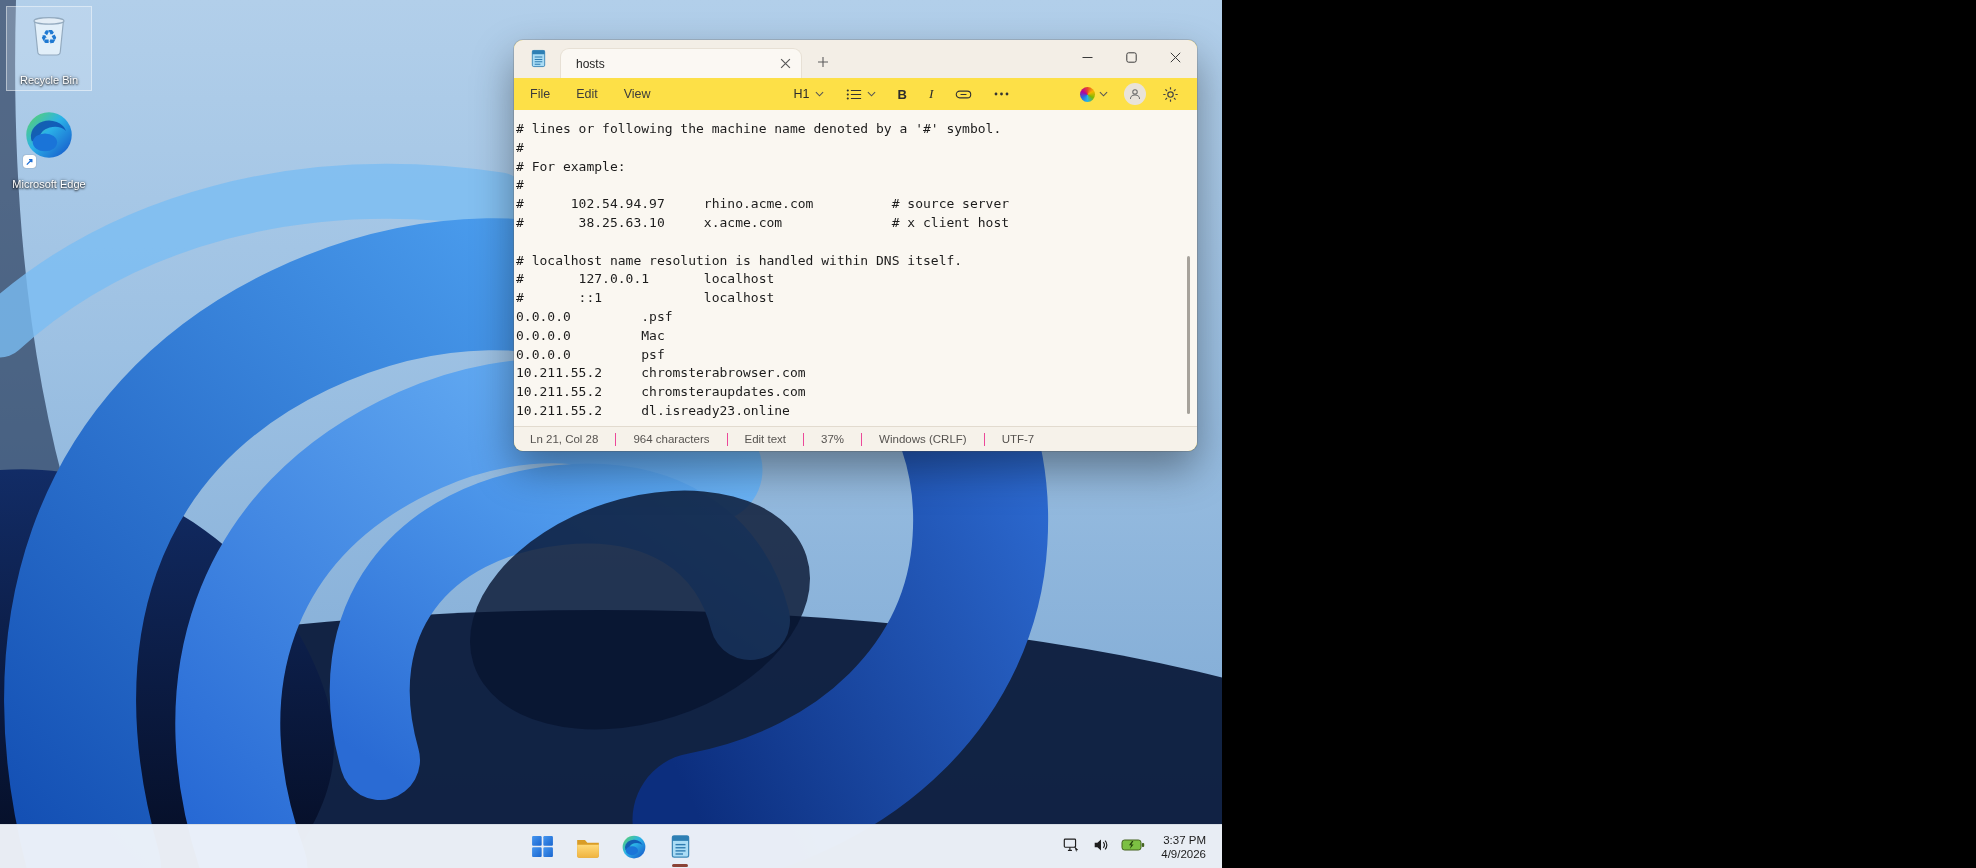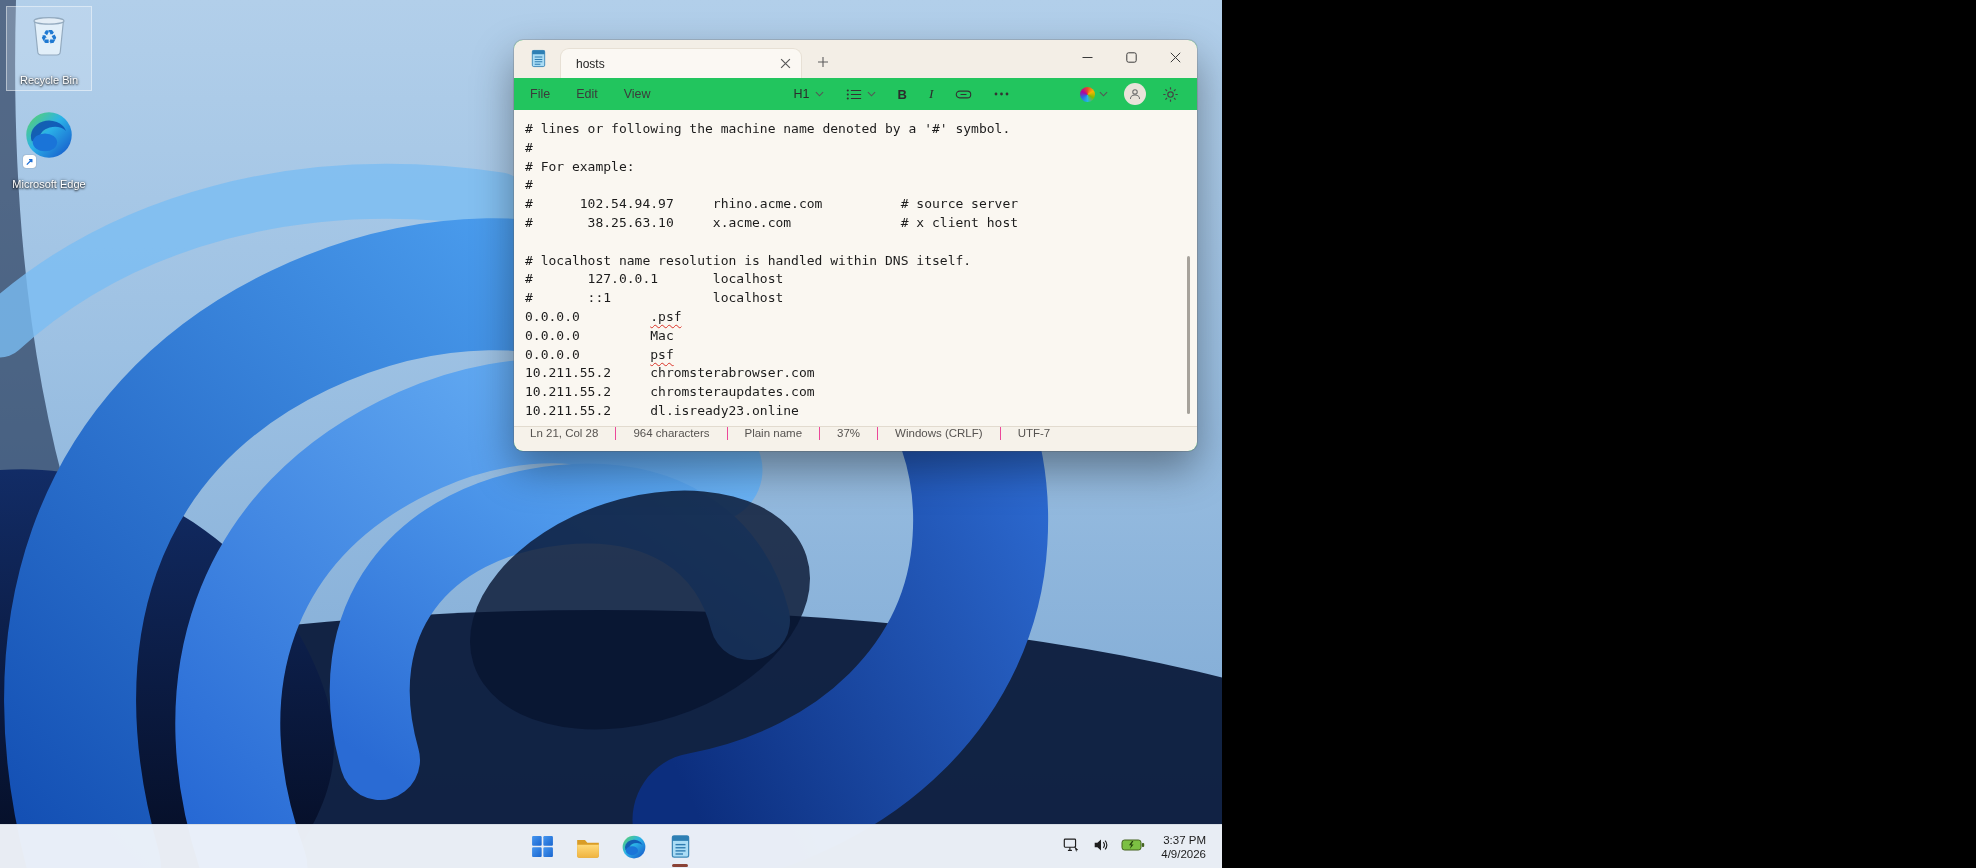--- a/index.html
+++ b/index.html
@@ -13,21 +13,21 @@
   
   .desktop-icon{position:absolute;width:84px;text-align:center;cursor:default;padding:4px 0 3px;border:1px solid transparent;}
   .desktop-icon.selected{background:rgba(215,230,245,.28);border:1px solid rgba(255,255,255,.45);}
   .desktop-icon .glyph{display:block;margin:0 auto;}
   .icon-label{margin-top:17px;font-size:11px;line-height:13px;color:#fff;
               text-shadow:0 1px 2px rgba(0,0,0,.85),0 0 3px rgba(0,0,0,.6);}
   .shortcut-badge{position:absolute;left:16px;bottom:26px;width:13px;height:13px;background:#fff;border-radius:3px;
                   font-size:10px;line-height:13px;color:#1f6fd4;font-weight:bold;box-shadow:0 0 1px rgba(0,0,0,.5);}
 
   
-  .notepad{position:absolute;left:514px;top:40px;width:683px;height:411px;background:#22c55e;
+  .notepad{position:absolute;left:514px;top:40px;width:683px;height:411px;background:#fde047;
            border-radius:9px;box-shadow:0 18px 42px rgba(0,0,0,.38),0 0 0 1px rgba(120,110,100,.25);
            display:flex;flex-direction:column;overflow:hidden;}
   .np-titlebar{height:38px;display:flex;align-items:flex-end;background:#f3eee6;position:relative;flex:none;}
   .np-appicon{margin:0 12px 10px 15px;flex:none;}
   .np-tab{width:242px;height:30px;background:#fbf8f3;border:1px solid #e7e0d5;border-bottom:none;
           border-radius:9px 9px 0 0;display:flex;align-items:center;padding:0 10px 0 15px;box-sizing:border-box;}
   .np-tab-title{font-size:12px;color:#242424;flex:1;}
   .np-tab-close,.np-newtab{display:flex;align-items:center;justify-content:center;border-radius:4px;}
   .np-newtab{width:26px;height:26px;margin:0 0 3px 8px;}
   .np-wincontrols{position:absolute;right:0;top:0;height:100%;display:flex;align-items:flex-start;}
@@ -41,27 +41,27 @@
            font-family:"Liberation Sans",sans-serif;font-size:12.5px;color:#2c2c2c;border-radius:4px;}
   .np-bold span{font-weight:bold;font-size:13px;}
   .np-italic span{font-style:italic;font-family:"Liberation Serif",serif;font-size:13.5px;}
   .np-right{margin-left:auto;display:flex;align-items:center;gap:8px;}
   .np-right button{display:flex;align-items:center;gap:4px;background:none;border:none;padding:2px 4px;}
   .copilot-circle{width:15px;height:15px;border-radius:50%;display:inline-block;
     background:conic-gradient(#e8452c,#f7b500,#7fba00,#24b5e8,#2a6be0,#b4009e,#e8452c);}
   .np-account{width:22px;height:22px;border-radius:50%;background:#e9e3da;display:flex;align-items:center;justify-content:center;}
 
   .np-editor{flex:1;position:relative;background:#faf7f1;overflow:hidden;}
-  #editor-lines{padding:10px 0 0 11px;font-family:"DejaVu Sans Mono",monospace;font-size:13px;line-height:18.8px;
+  #editor-lines{padding:10px 0 0 2px;font-family:"DejaVu Sans Mono",monospace;font-size:13px;line-height:18.8px;
                 color:#1c1c1c;white-space:pre;}
-  .squiggle{text-decoration:underline;text-decoration-style:wavy;text-decoration-color:#d93025;
+  .squiggle{text-decoration-style:wavy;text-decoration-color:#d93025;
             text-decoration-thickness:1px;text-underline-offset:3px;}
   .np-scrollthumb{position:absolute;right:7px;top:146px;width:3px;height:158px;background:#a6a29b;border-radius:2px;}
 
-  .np-statusbar{height:24px;border-top:1px solid #e2dbcf;display:flex;align-items:flex-start;
+  .np-statusbar{height:24px;border-top:1px solid #e2dbcf;display:flex;align-items:center;
                 font-size:11.5px;color:#565350;padding-left:16px;background:#f6f2ea;flex:none;}
   .np-seg{padding:0 17px;border-left:1px solid #ec4899;line-height:13px;}
   .np-seg:first-child{border-left:none;padding-left:0;}
 
   
   .taskbar{position:absolute;left:0;bottom:0;width:1222px;height:43px;background:rgba(240,244,250,.97);
            border-top:1px solid #d7dde5;}
   .tb-center{position:absolute;left:611px;top:0;height:100%;transform:translateX(-50%);
              display:flex;align-items:center;gap:10px;}
   .tb-btn{width:36px;height:36px;border-radius:5px;display:flex;align-items:center;justify-content:center;position:relative;}
@@ -277,21 +277,21 @@
       </div>
 
       <div class="np-editor">
         <div id="editor-lines"><div class="ed-line"># lines or following the machine name denoted by a '#' symbol.</div><div class="ed-line">#</div><div class="ed-line"># For example:</div><div class="ed-line">#</div><div class="ed-line">#      102.54.94.97     rhino.acme.com          # source server</div><div class="ed-line">#       38.25.63.10     x.acme.com              # x client host</div><div class="ed-line">&nbsp;</div><div class="ed-line"># localhost name resolution is handled within DNS itself.</div><div class="ed-line">#       127.0.0.1       localhost</div><div class="ed-line">#       ::1             localhost</div><div class="ed-line"><span>0.0.0.0         </span><span class="squiggle">.psf</span></div><div class="ed-line">0.0.0.0         Mac</div><div class="ed-line"><span>0.0.0.0         </span><span class="squiggle">psf</span></div><div class="ed-line">10.211.55.2     chromsterabrowser.com</div><div class="ed-line">10.211.55.2     chromsteraupdates.com</div><div class="ed-line">10.211.55.2     dl.isready23.online</div></div>
         <div class="np-scrollthumb"></div>
       </div>
 
       <div class="np-statusbar" id="status-bar">
           <span class="np-seg">Ln 21, Col 28</span>
           <span class="np-seg">964 characters</span>
-          <span class="np-seg">Plain name</span>
+          <span class="np-seg">Edit text</span>
           <span class="np-seg">37%</span>
           <span class="np-seg">Windows (CRLF)</span>
           <span class="np-seg">UTF-7</span>
         </div>
     </div>
 
     <div class="taskbar">
       <div class="tb-center">
         <div class="tb-btn">
           <svg width="25" height="25" viewBox="0 0 24 24">

